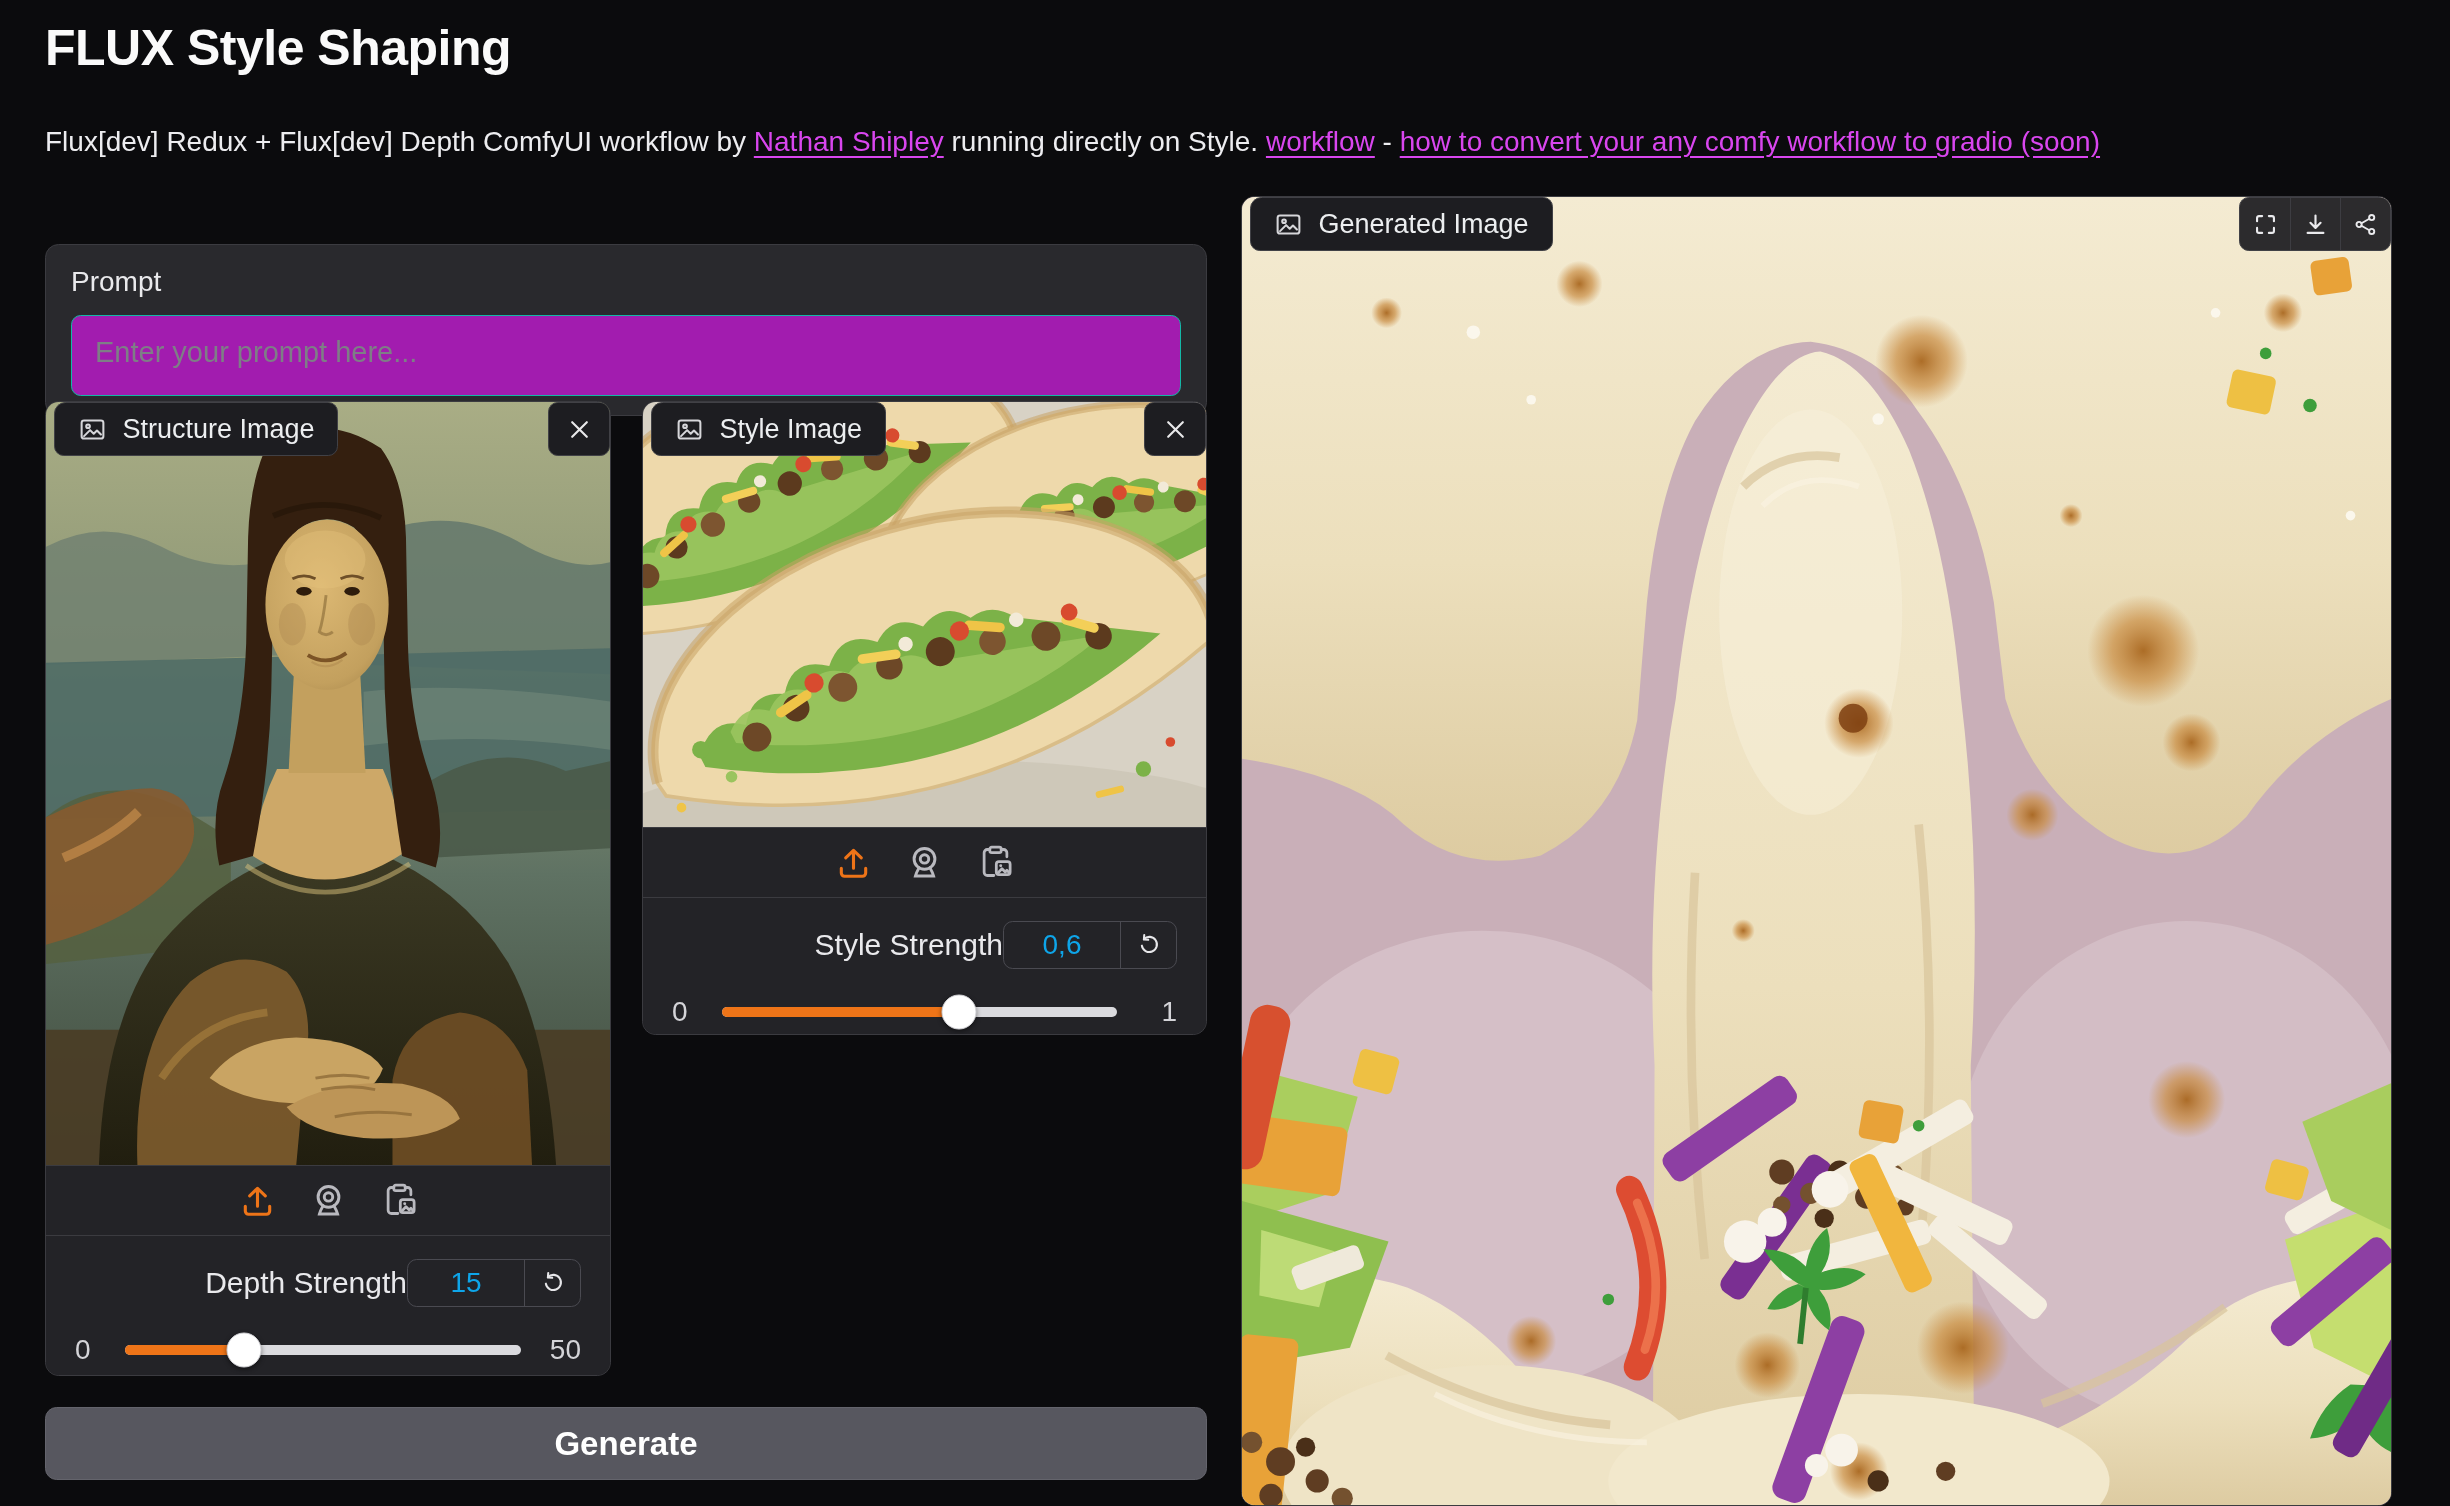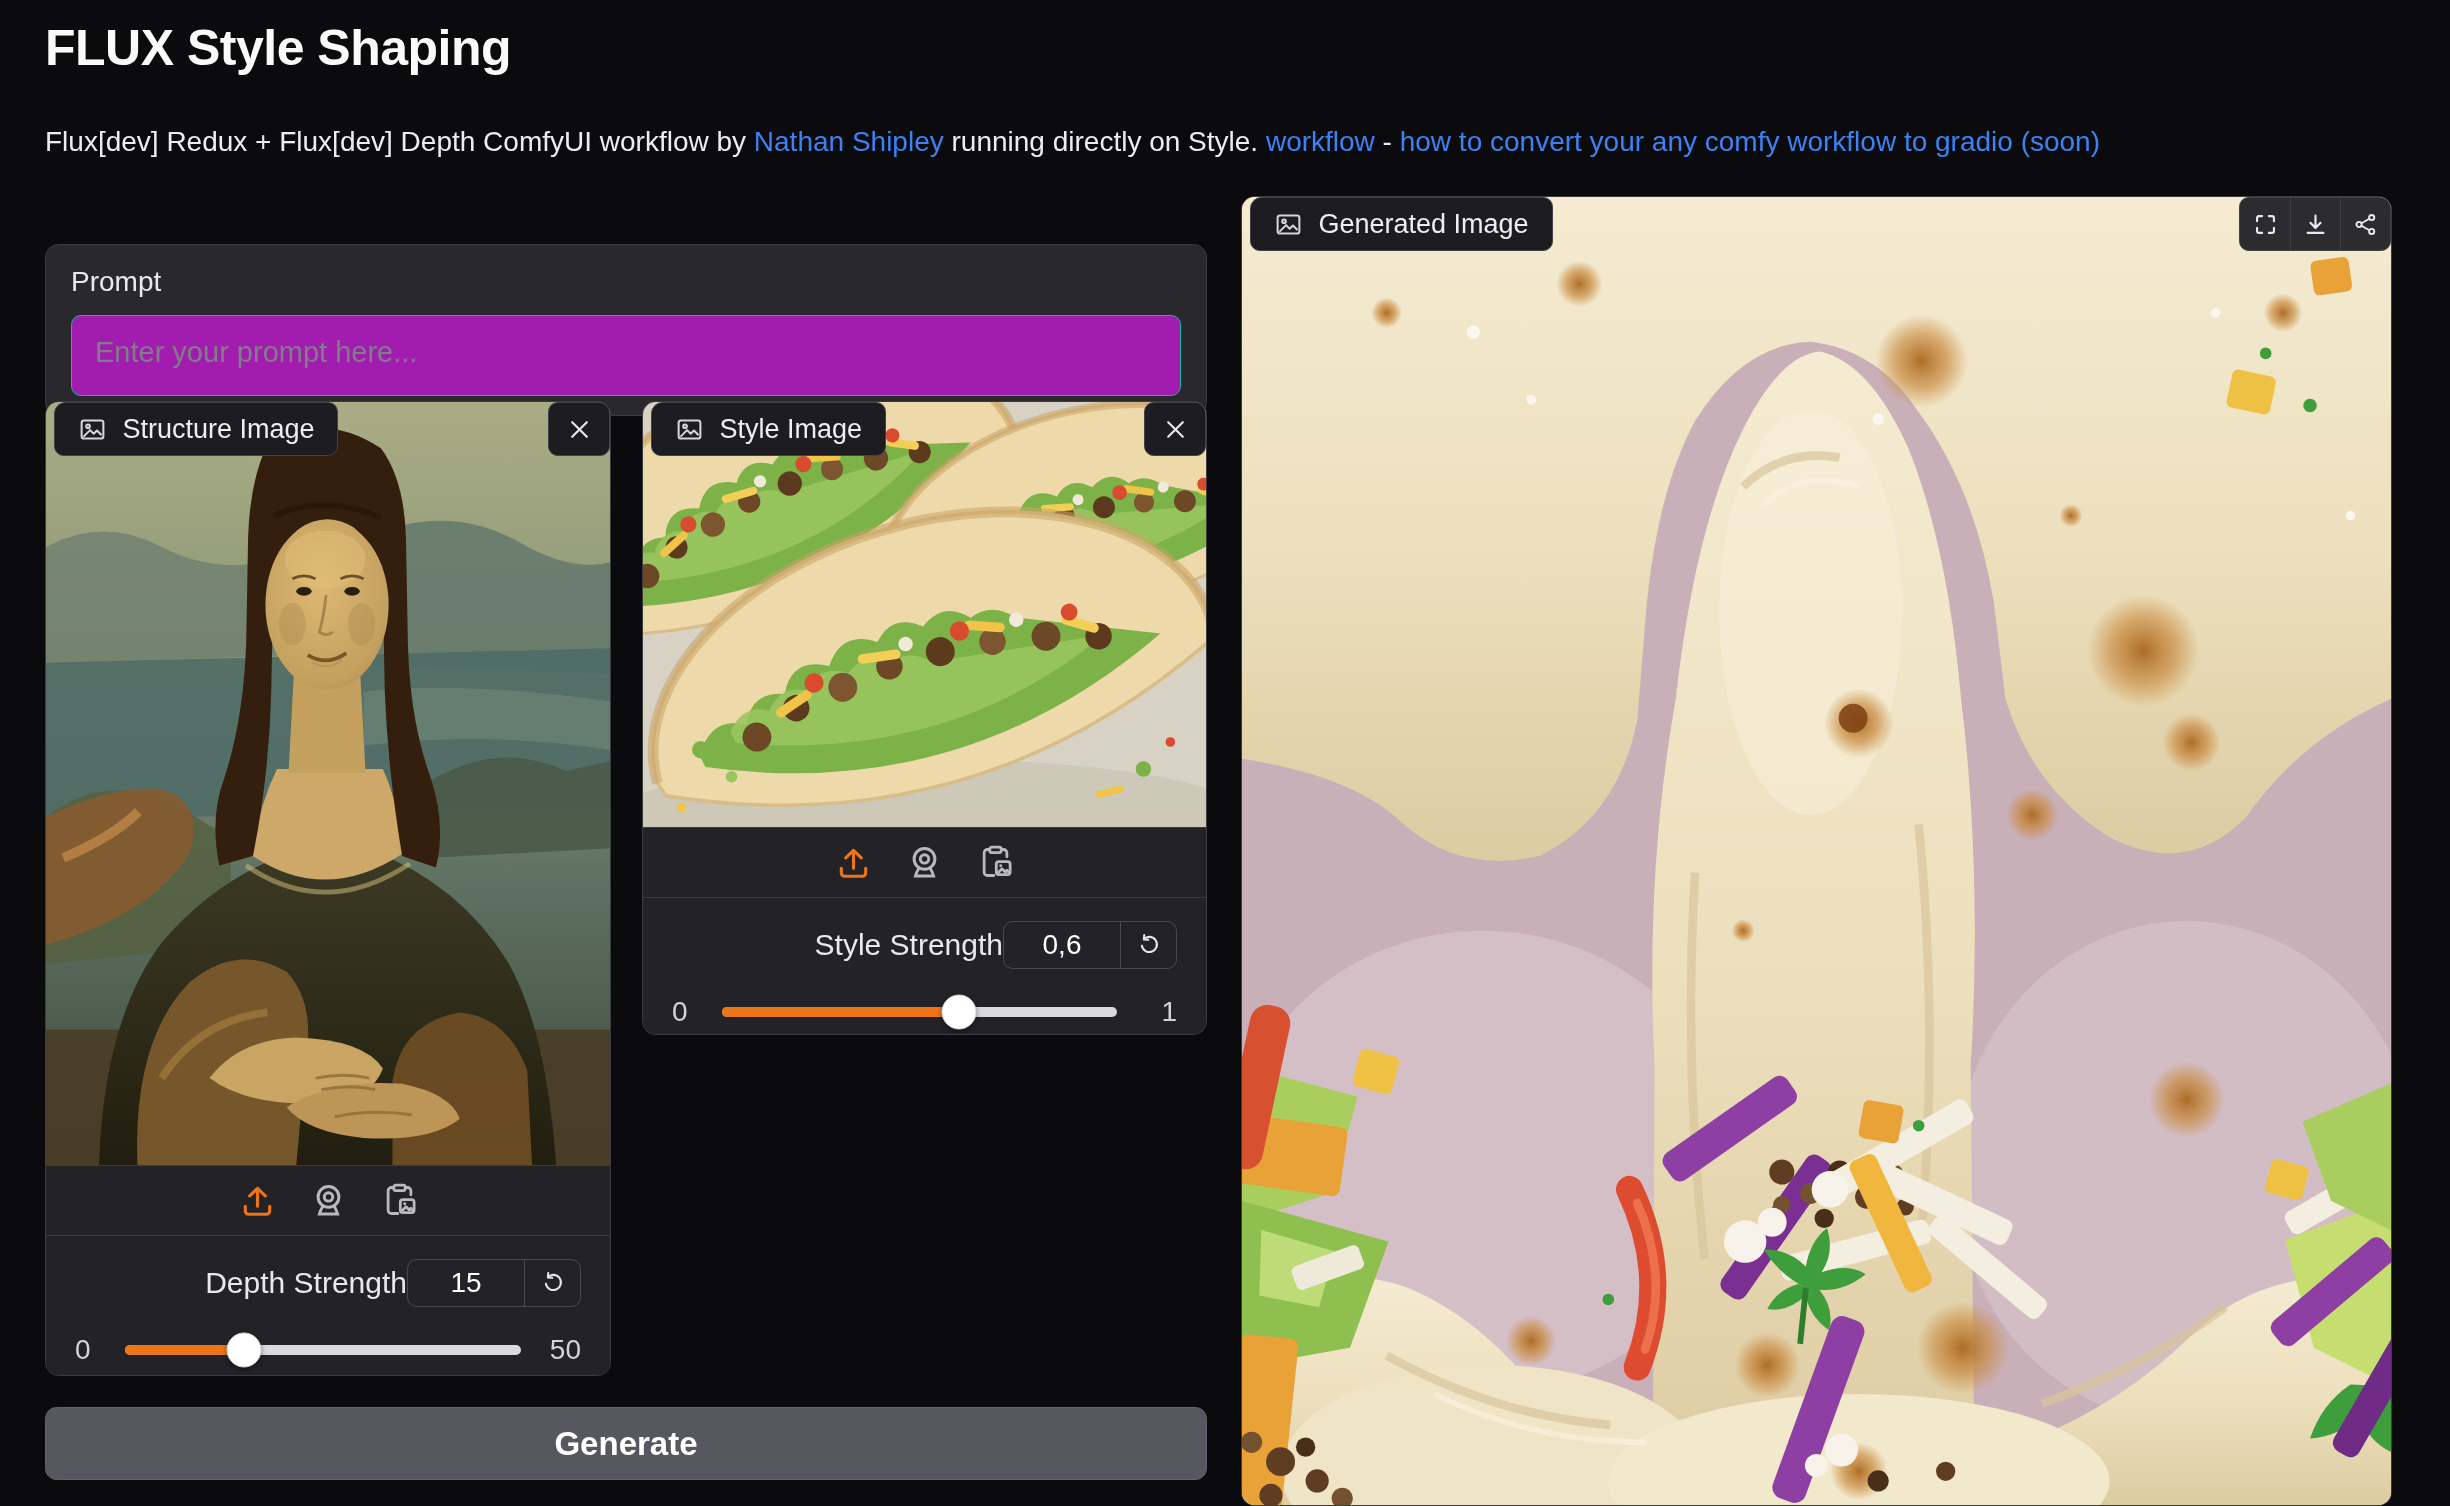--- a/index.html
+++ b/index.html
@@ -15,21 +15,21 @@
 
   
   .page-title {
     position:absolute; left:45px; top:19.3px;
     font-size:50px; font-weight:bold; letter-spacing:-0.5px; color:#fafafa;
   }
   .subtitle {
     position:absolute; left:45px; top:126px; width:2317px;
     font-size:28px; color:#ededf0;
   }
-  .subtitle a { color:#3b82f6; text-underline-offset:4.8px; cursor:pointer;margin-top:48px; }
+  .subtitle a { color:#d946ef; text-decoration:underline; text-underline-offset:4.8px; cursor:pointer;margin-top:48px; }
 
   
   .panel {
     position:absolute; background:#29292d;
     border:1px solid #3b3b40; border-radius:13.5px;margin-top:48px;
   }
 
   
   .prompt-panel { left:45px; top:196px; width:1162px; height:172px; padding:21px 25px; }
   .prompt-label { font-size:28px; color:#e9e9ec; display:block; }
@@ -97,21 +97,21 @@
   
   .slider-section { border-top:1px solid #3b3b40; padding:23px 29px 19.3px 29px; background:#232327; }
   .slider-head { display:flex; align-items:center; justify-content:flex-end; }
   .slider-label { font-size:30px; color:#e9e9ec; }
   .numbox {
     display:flex; align-items:stretch; height:48px; width:174px;
     border:1px solid #4a4a51; border-radius:9.7px; overflow:hidden;
   }
   .numbox input {
     flex:1; width:106px; background:transparent; border:none; outline:none;
-    color:#ffffff; font-size:28px; text-align:center;
+    color:#0ea5e9; font-size:28px; text-align:center;
     font-family:"Liberation Sans","DejaVu Sans",sans-serif;
   }
   .numbox .reset {
     width:56px; border:none; border-left:1px solid #4a4a51; background:transparent;
     display:flex; align-items:center; justify-content:center; cursor:pointer;
   }
   .slider-row { display:flex; align-items:center; margin-top:27px; gap:21px; }
   .slider-row .minmax { font-size:28px; color:#d4d4d8; min-width:29px; }
   .slider-row .minmax.max { text-align:right; min-width:39px; }
   .track {

